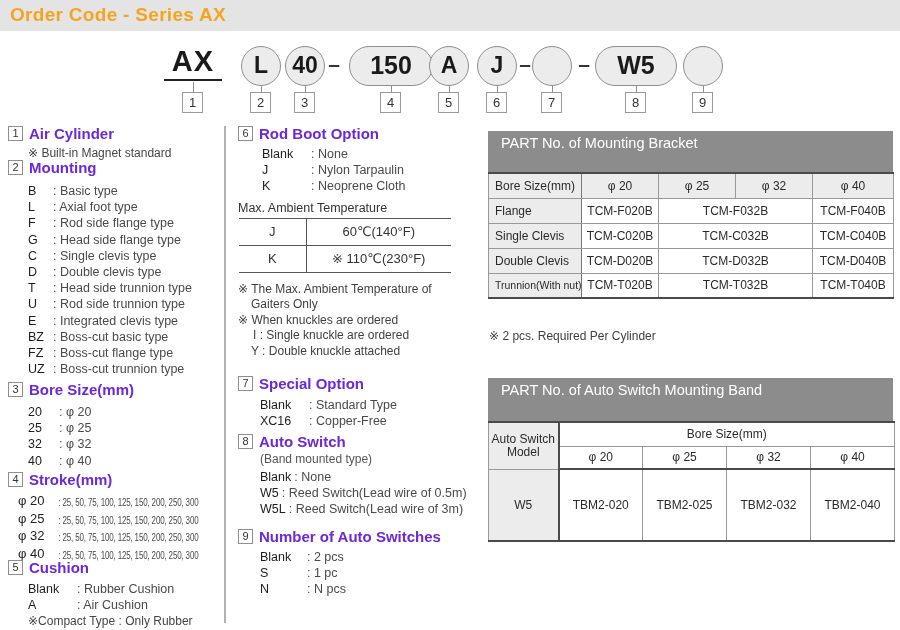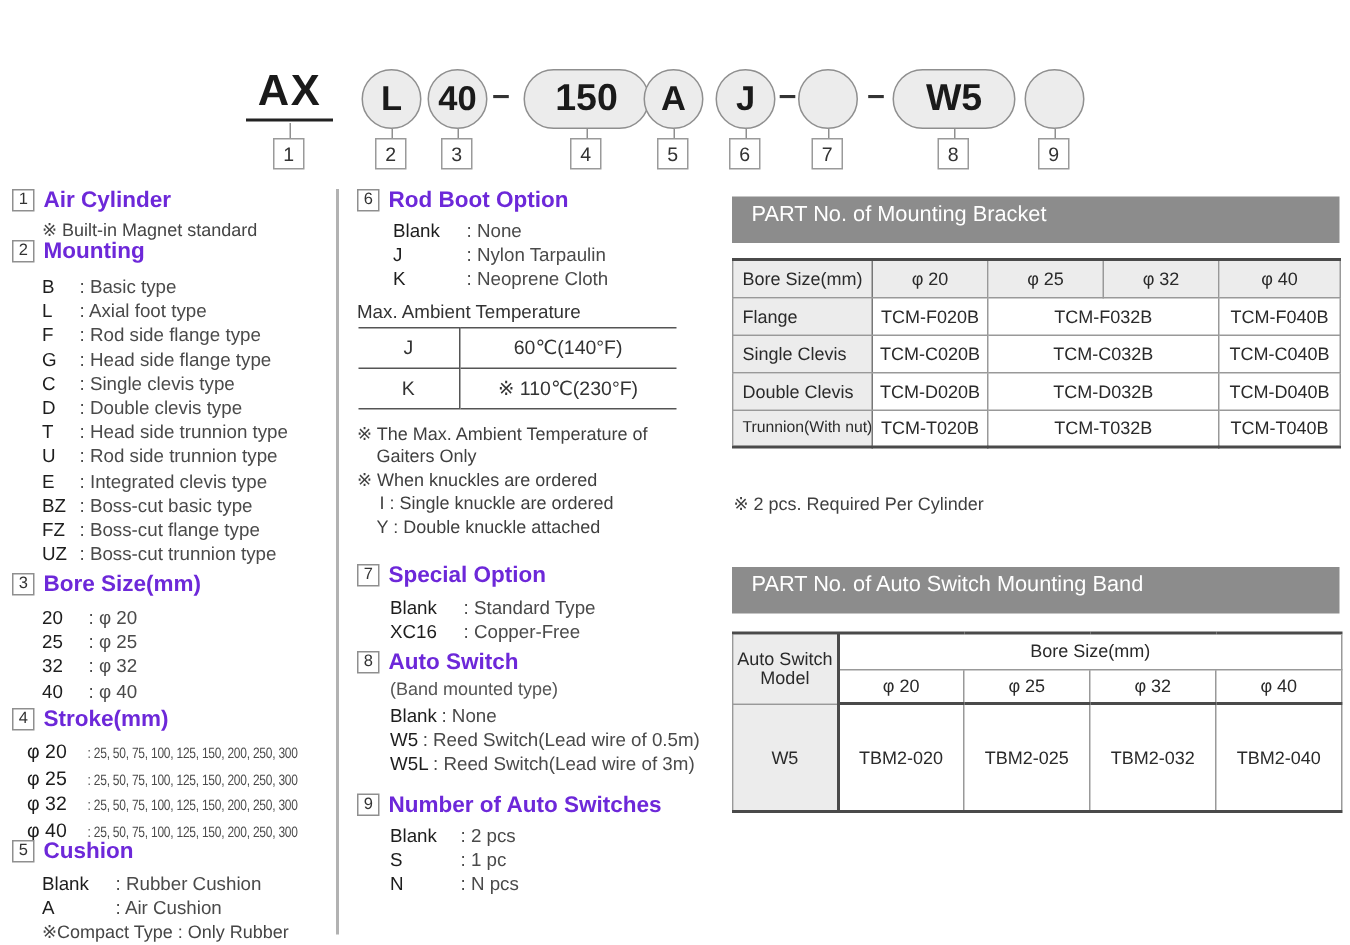--- a/index.html
+++ b/index.html
@@ -45,40 +45,43 @@
   .temp-label { margin-top:6px; font-size:12.5px; color:#333; }
   .temp-table { margin-top:3px; margin-left:1px; width:212px; border-collapse:collapse; border-bottom:1.5px solid #555; }
   .temp-table td { border-top:1.5px solid #555; height:27px; font-size:13px; text-align:center; color:#333; }
   .temp-table td.tcode { width:67px; border-right:1px solid #555; }
   .mid-notes { margin-top:9px; font-size:12px; color:#3f3f3f; line-height:15.5px; }
   .mid-notes .ind13 { padding-left:13px; }
   .mid-notes .ind15 { padding-left:15px; }
   .subtitle { padding-left:22px; font-size:12px; color:#555; line-height:15px; margin-top:2px; }
 
   
-  .bar { position:absolute; left:488px; width:405px; height:31px; background:#8c8c8c; color:#fff; font-size:14.5px; line-height:25px; padding-left:13px; white-space:nowrap; }
+  .bar { position:absolute; left:488px; width:405px; height:43px; background:#8c8c8c; color:#fff; font-size:14.5px; line-height:25px; padding-left:13px; white-space:nowrap; }
   .tbl { position:absolute; border-collapse:collapse; table-layout:fixed; background:#fff;
          border-top:2px solid #4a4a4a; border-bottom:2px solid #4a4a4a; border-left:1px solid #aaa; border-right:1px solid #aaa; }
   .tbl td { border:1px solid #999; font-size:12px; text-align:center; color:#2a2a2a; white-space:nowrap; overflow:hidden; }
   .tbl .lab { background:#ececec; text-align:left; padding-left:6px; border-right:1.5px solid #777; }
   .tbl .hdr { background:#ececec; }
   .tbl1 { left:488px; top:172px; width:405px; }
   .tbl1 td { height:25px; }
   .tbl1 .small { font-size:10.5px;text-align:right; }
   .tbl2 { left:488px; top:421px; width:406px; }
   .tbl2 .corner { background:#ececec; text-align:center; padding-left:0; line-height:13px; border-right:2px solid #4a4a4a; }
   .tbl2 .model { background:#ececec; border-right:2px solid #4a4a4a; }
   .tbl2 .hline td { border-bottom:2px solid #4a4a4a; }
   .tbl-note { position:absolute; font-size:12px; color:#3f3f3f; white-space:nowrap; }
 </style>
 </head>
 <body>
 
 <div class="page">
 
+  <div class="header-bar">
+    <div class="header-title">Order Code - Series AX</div>
+  </div>
 
   <div>
     <div class="oc oc-ax">AX</div>
     <div class="oc oc-circle" style="left:241px">L</div>
     <div class="oc oc-circle" style="left:285px">40</div>
     <div class="oc-dash" style="left:327px">–</div>
     <div class="oc oc-pill" style="left:349px;width:84px">150</div>
     <div class="oc oc-circle" style="left:429px">A</div>
     <div class="oc oc-circle" style="left:477px">J</div>
     <div class="oc-dash" style="left:518px">–</div>

